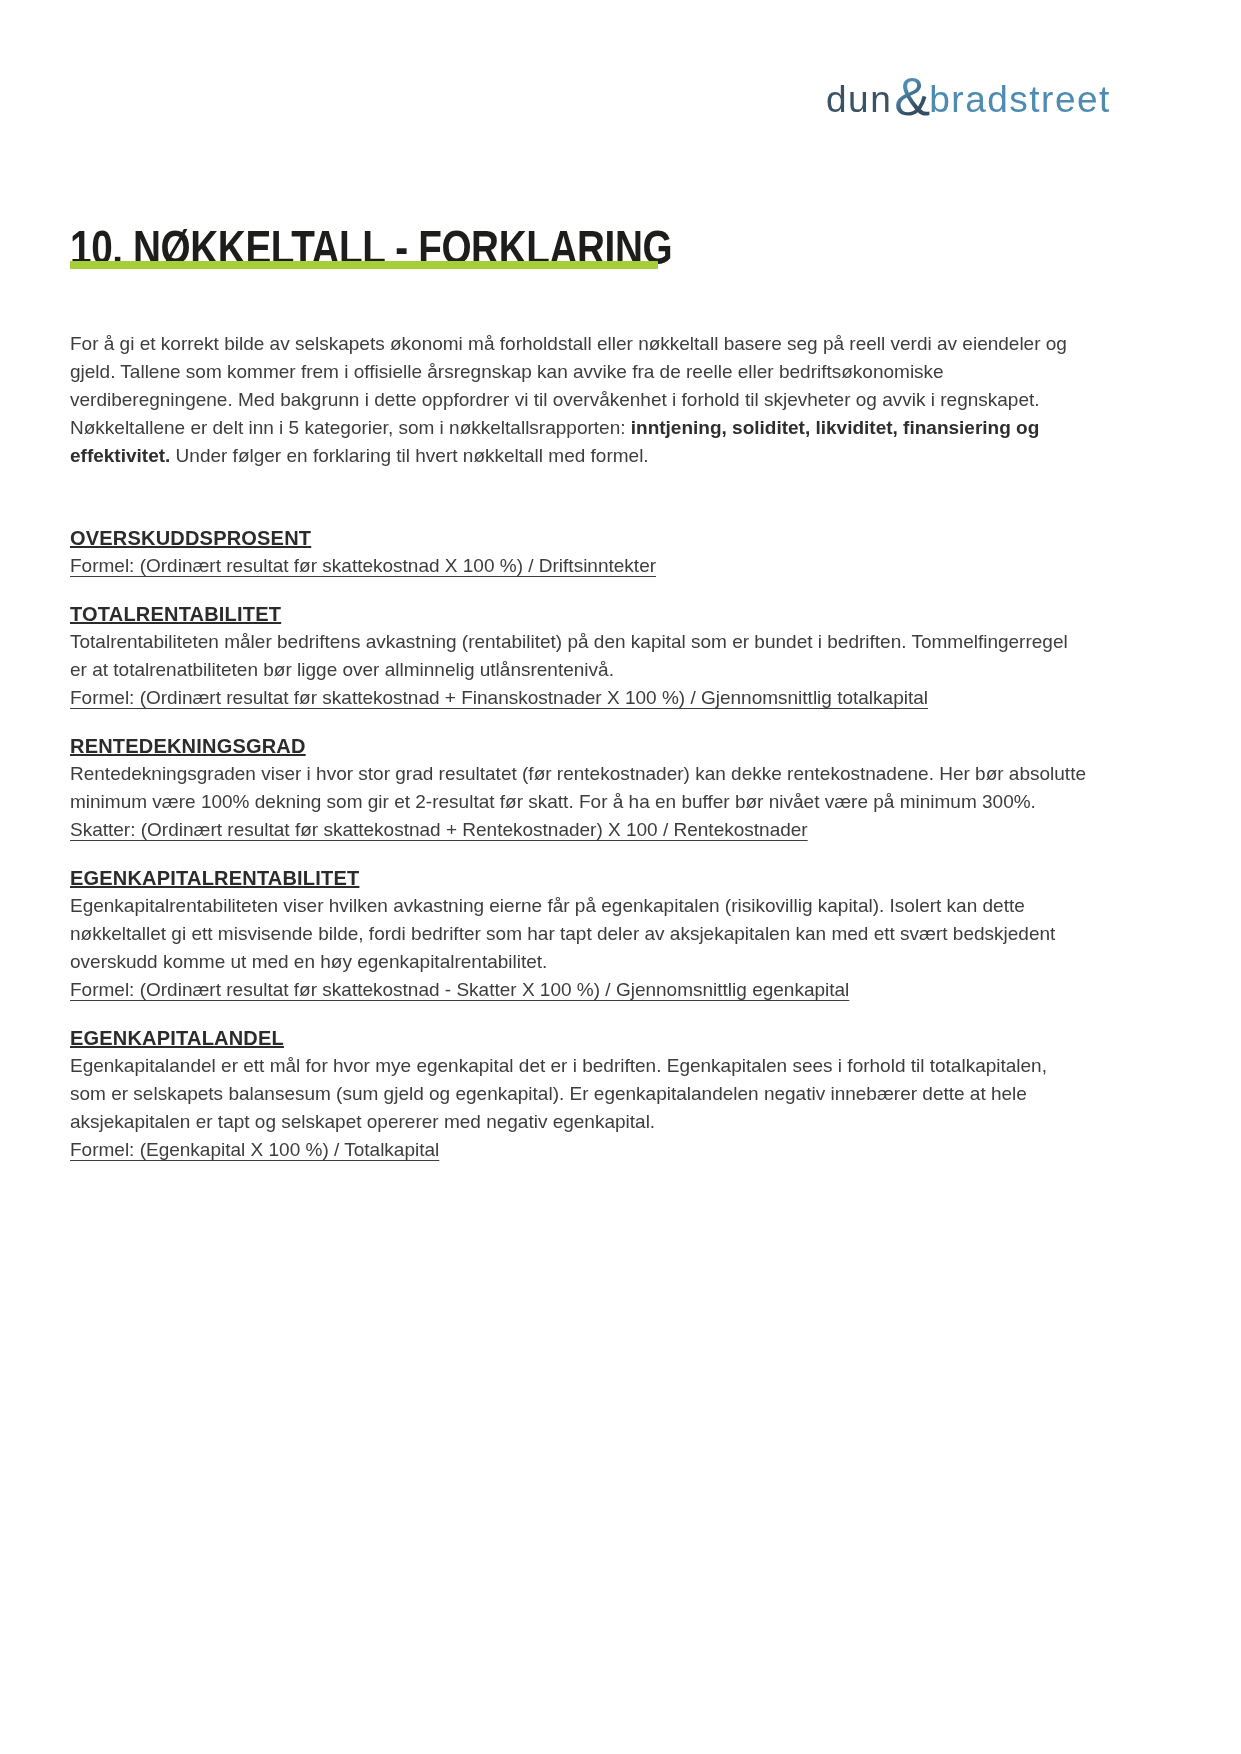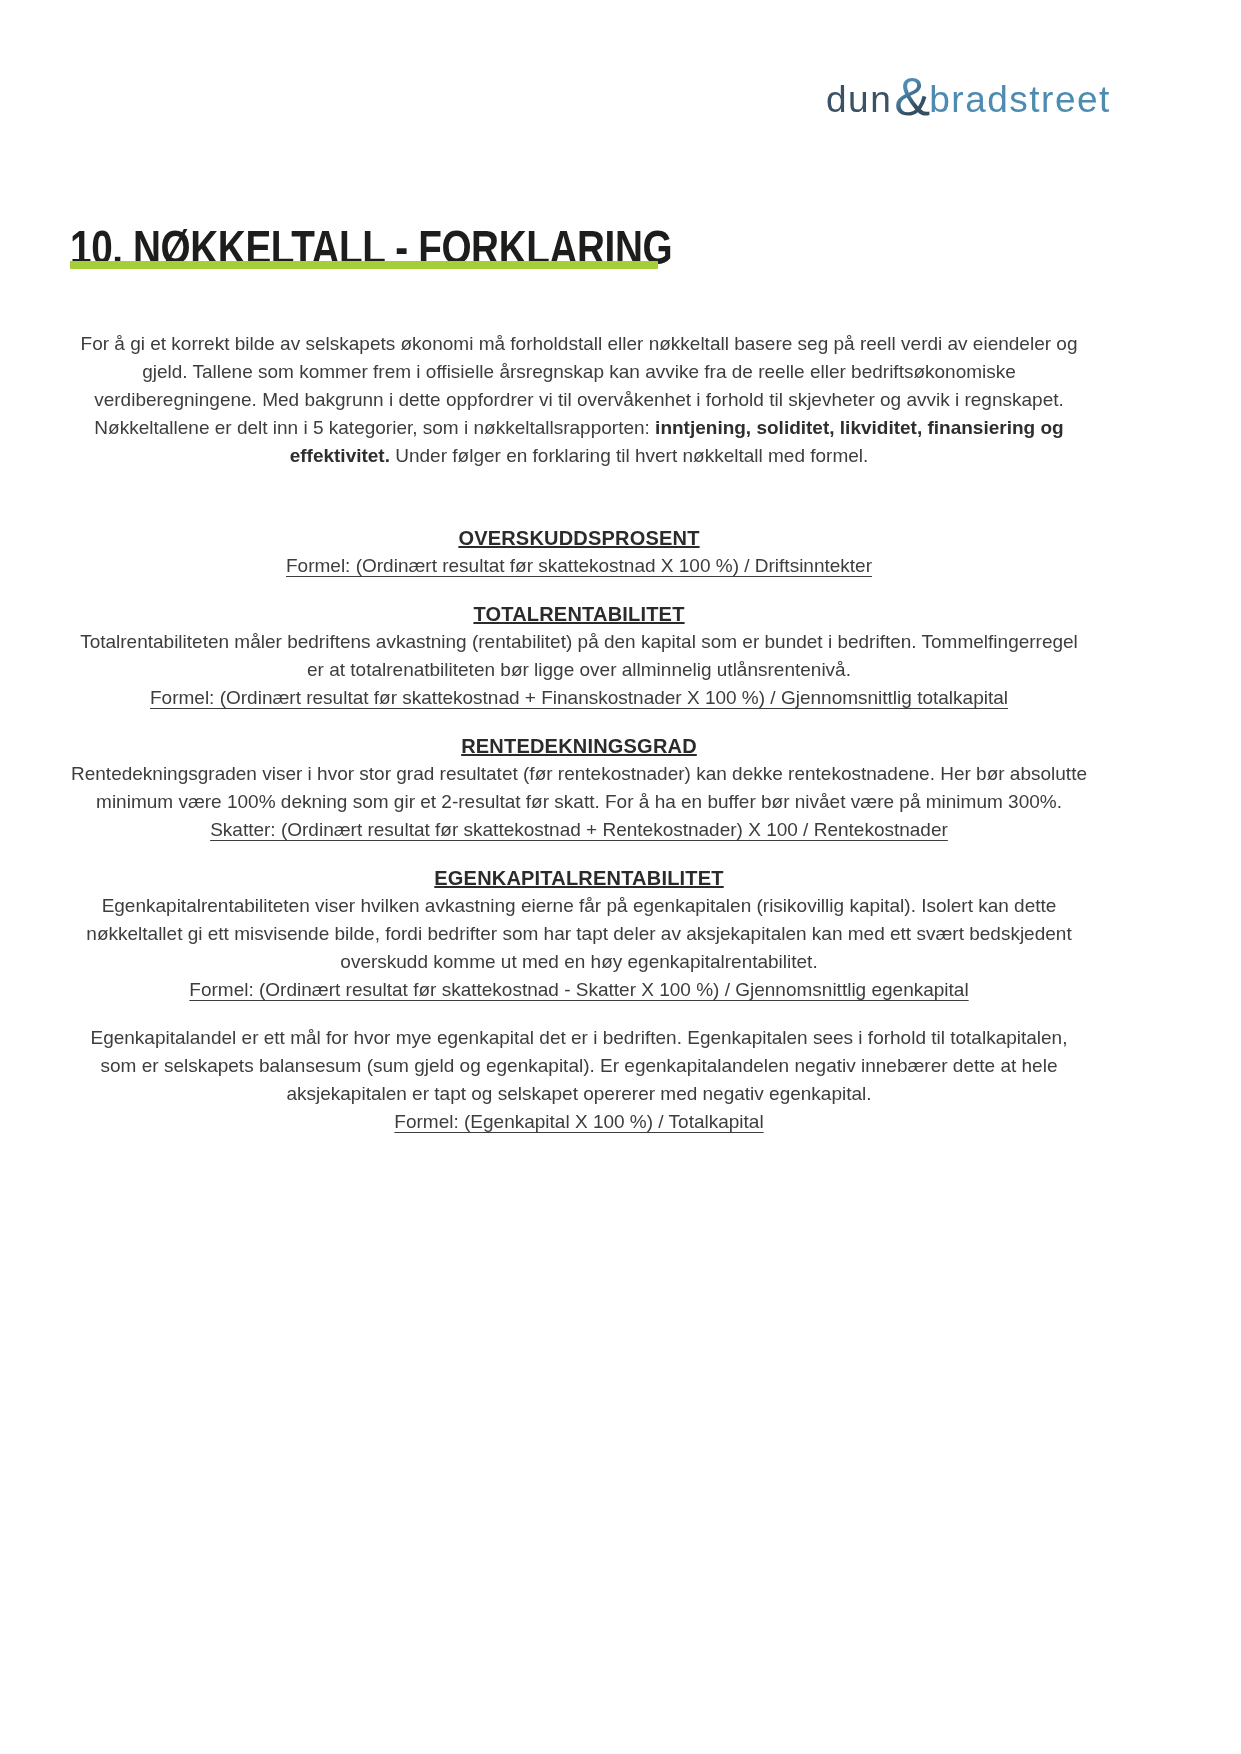--- a/index.html
+++ b/index.html
@@ -3,21 +3,20 @@
 <meta charset="utf-8">
 <style>
   html,body { margin:0; padding:0; background:#ffffff; }
   .page {
     position: relative;
     width: 1241px;
     height: 1474px;
     background: #ffffff;
     font-family: "Liberation Sans", sans-serif;
     overflow: hidden;
-    text-align: center;
   }
 
   
   .logo {
     position: absolute;
     top: 66px;
     left: 826px;
     display: flex;
     align-items: baseline;
     white-space: nowrap;
@@ -146,20 +145,21 @@
       <p class="formula">Skatter: (Ordinært resultat før skattekostnad + Rentekostnader) X 100 / Rentekostnader</p>
     </div>
 
     <div class="section">
       <h2>EGENKAPITALRENTABILITET</h2>
       <p>Egenkapitalrentabiliteten viser hvilken avkastning eierne får på egenkapitalen (risikovillig kapital). Isolert kan dette nøkkeltallet gi ett misvisende bilde, fordi bedrifter som har tapt deler av aksjekapitalen kan med ett svært bedskjedent overskudd komme ut med en høy egenkapitalrentabilitet.</p>
       <p class="formula">Formel: (Ordinært resultat før skattekostnad - Skatter X 100 %) / Gjennomsnittlig egenkapital</p>
     </div>
 
     <div class="section">
+      <h2>EGENKAPITALANDEL</h2>
       <p>Egenkapitalandel er ett mål for hvor mye egenkapital det er i bedriften. Egenkapitalen sees i forhold til totalkapitalen, som er selskapets balansesum (sum gjeld og egenkapital). Er egenkapitalandelen negativ innebærer dette at hele aksjekapitalen er tapt og selskapet opererer med negativ egenkapital.</p>
       <p class="formula">Formel: (Egenkapital X 100 %) / Totalkapital</p>
     </div>
 
   </div>
 
   <div class="footer">10. Nøkkeltall - forklaring - Side 19</div>
 
 </div>
 

